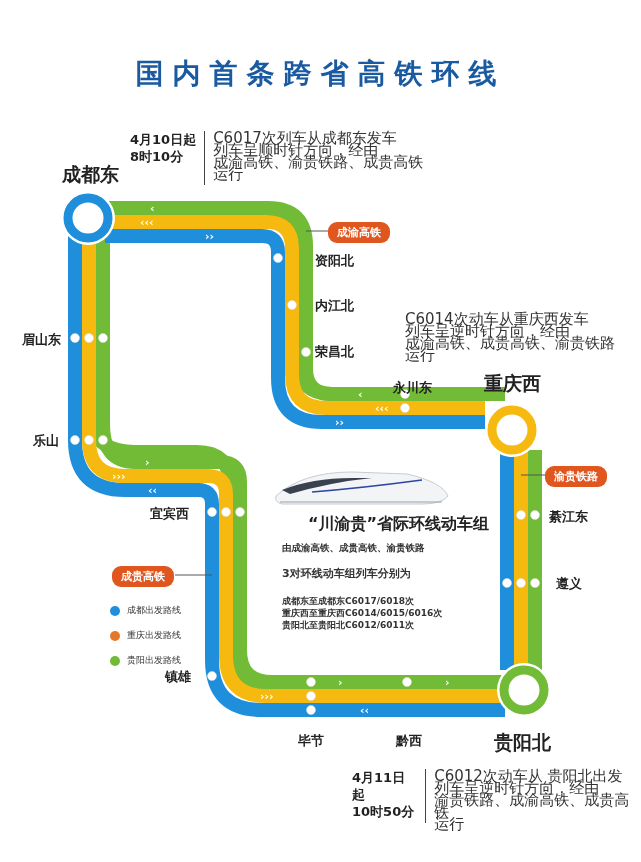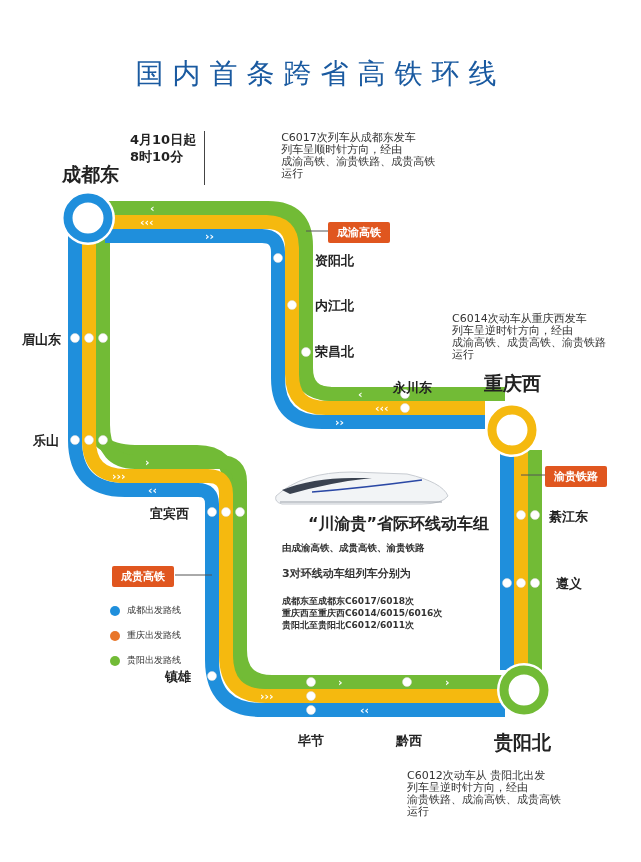--- a/index.html
+++ b/index.html
@@ -1,27 +1,27 @@
 <!DOCTYPE html>
 <html><head>
 <meta charset="utf-8">
 <style>
   html, body { margin:0; padding:0; background:#ffffff; }
   body { width:641px; height:862px; position:relative; overflow:hidden;
          font-family:"DejaVu Sans","Liberation Sans",sans-serif; color:#222; }
   .title { position:absolute; left:0; top:55px; width:641px; text-align:center;
-           font-size:28px; font-weight:normal; color:#1a5aa0; letter-spacing:9px; }
+           font-size:28px; font-weight:bold; color:#1a5aa0; letter-spacing:9px; }
   svg.map { position:absolute; left:0; top:0; }
   .note { position:absolute; display:flex; align-items:flex-start; }
   .note .when { font-weight:bold; font-size:13px; line-height:17px; color:#222; padding-right:8px; border-right:1.5px solid #444; min-height:54px; }
-  .note .desc { font-size:11px; line-height:12px; color:#333; padding-left:8px; padding-top:1px;margin-left:47px; }
+  .note .desc { font-size:15px; line-height:12px; color:#333; padding-left:8px; padding-top:1px; }
   .station { position:absolute; font-weight:bold; font-size:13px; color:#222; white-space:nowrap; }
   .hub { position:absolute; font-weight:bold; font-size:19px; color:#222; white-space:nowrap; }
   .tag { position:absolute; background:#e0561f; color:#fff; font-weight:bold; font-size:11px;
-         border-radius:2px; padding:3px 9px; white-space:nowrap; }
+         border-radius:9px; padding:3px 9px; white-space:nowrap; }
   .legend { position:absolute; left:110px; top:598px; }
   .legend .row { display:flex; align-items:center; height:25px; font-size:9px; color:#333; }
   .legend .dot { width:10px; height:10px; border-radius:50%; margin-right:7px; }
   .info { position:absolute; left:278px; top:514px; }
   .info .head { font-size:16px; font-weight:bold; color:#222;margin-left:30px; }
   .info .sub { font-size:9.5px; font-weight:bold; color:#333; line-height:13px; margin-top:6px; margin-left:4px; }
   .info .h2 { font-size:11px; font-weight:bold; color:#333; margin-top:12px; margin-left:4px; }
   .info .list { font-size:9px; font-weight:bold; color:#333; line-height:12px; margin-top:14px; margin-left:4px; }
   .train { position:absolute; left:272px; top:466px; }
 </style>
@@ -139,21 +139,21 @@
 <div class="station" style="left:298px;top:732px;">毕节</div>
 <div class="station" style="left:165px;top:668px;">镇雄</div>
 <div class="station" style="left:150px;top:505px;">宜宾西</div>
 <div class="station" style="left:33px;top:432px;">乐山</div>
 <div class="station" style="left:22px;top:331px;">眉山东</div>
 
 <div class="tag" style="left:328px;top:222px;">成渝高铁</div>
 <div class="tag" style="left:545px;top:466px;font-family:Liberation Mono, monospace;">渝贵铁路</div>
 <div class="tag" style="left:112px;top:566px;">成贵高铁</div>
 
-<div class="note" style="left:130px;top:131px;gap:21px;">
+<div class="note" style="left:130px;top:131px;">
   <div class="when">
     <div>4月10日起</div>
     <div>8时10分</div>
   </div>
   <div class="desc">
     <div>C6017次列车从成都东发车</div>
     <div>列车呈顺时针方向，经由</div>
     <div>成渝高铁、渝贵铁路、成贵高铁</div>
     <div>运行</div>
   </div>
@@ -162,20 +162,24 @@
 <div class="note" style="left:397px;top:312px;">
   <div class="desc">
     <div>C6014次动车从重庆西发车</div>
     <div>列车呈逆时针方向，经由</div>
     <div>成渝高铁、成贵高铁、渝贵铁路</div>
     <div>运行</div>
   </div>
 </div>
 
 <div class="note" style="left:352px;top:769px;">
+  <div class="when">
+    <div>4月11日起</div>
+    <div>10时50分</div>
+  </div>
   <div class="desc">
     <div>C6012次动车从 贵阳北出发</div>
     <div>列车呈逆时针方向，经由</div>
     <div>渝贵铁路、成渝高铁、成贵高铁</div>
     <div>运行</div>
   </div>
 </div>
 
 <div class="legend">
   <div class="row">

